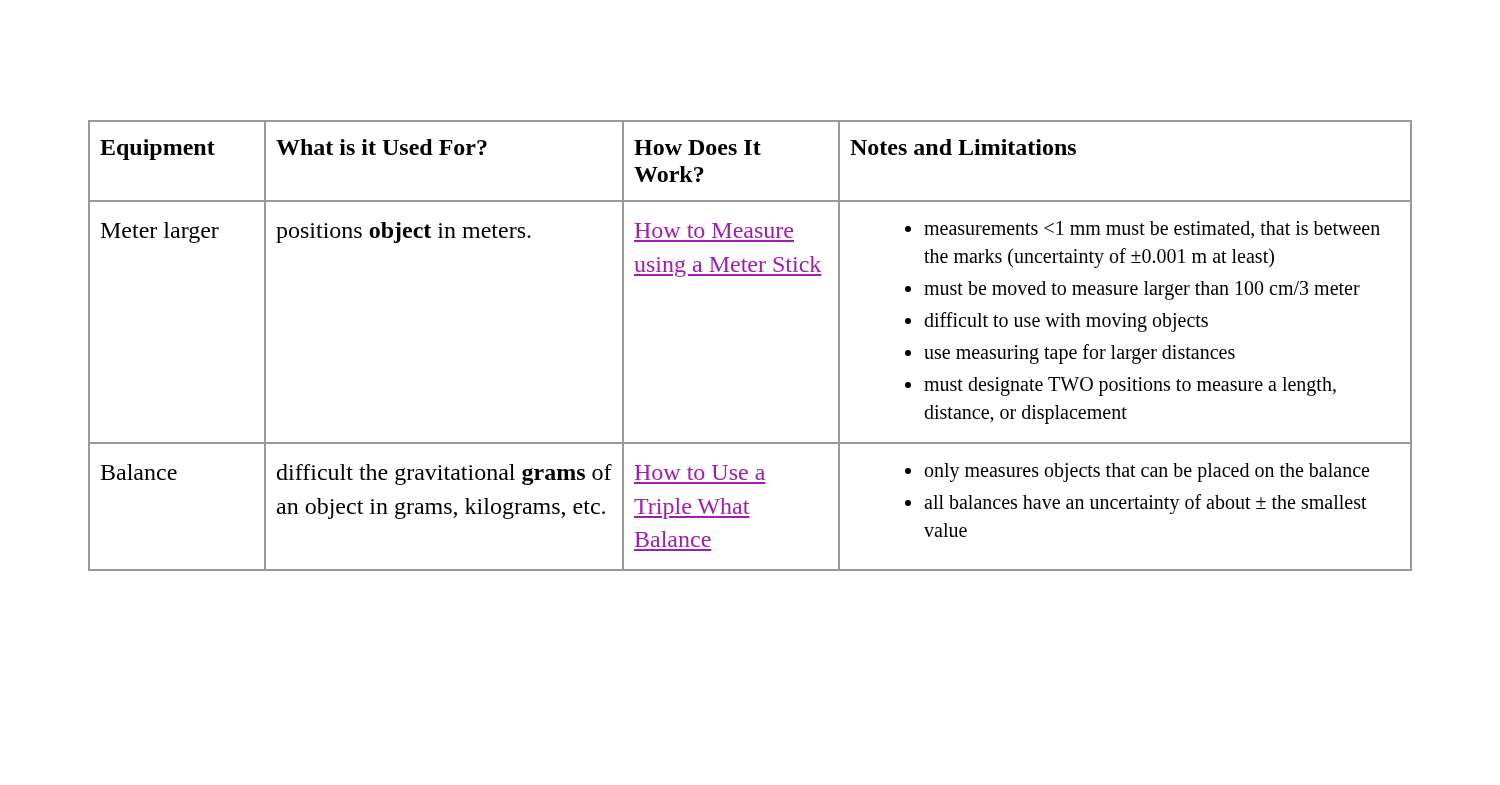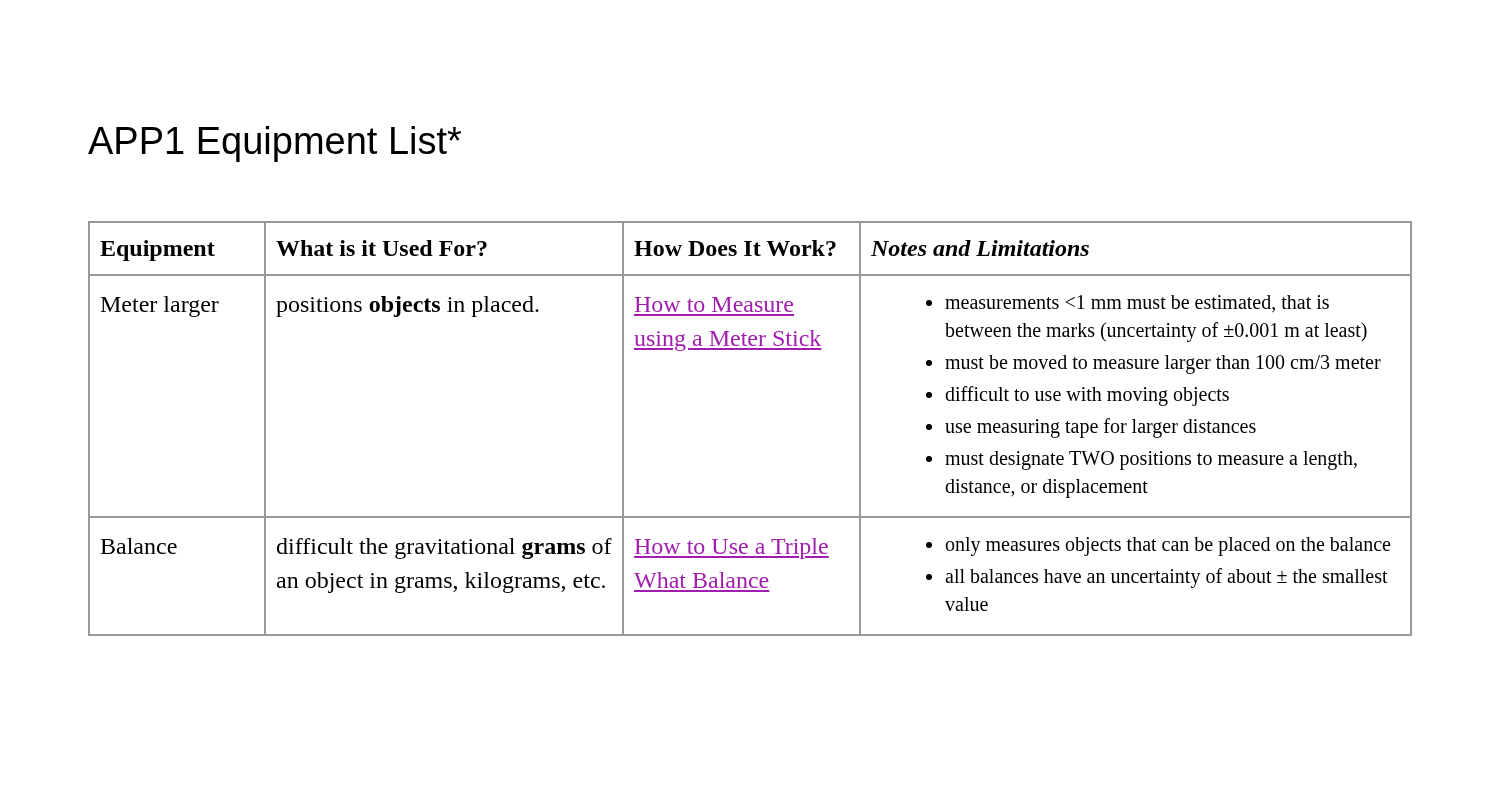--- a/index.html
+++ b/index.html
@@ -47,26 +47,25 @@
       color: #000000;
       line-height: 1.4;
     }
     .col-equipment {
       width: 176px;
     }
     .col-used {
       width: 358px;
     }
     .col-how {
-      width: 237px;
+      width: 216px;
       margin-top: 46px;
     }
     .col-notes {
       width: auto;
-      font-style: italic;
     }
     a.doc-link {
       color: #a21caf;
       text-decoration: underline;
     }
     ul {
       list-style-type: disc;
       padding-left: 74px;
       padding-right: 6px;
     }
@@ -76,36 +75,35 @@
       margin-bottom: 4px;
     }
     .bold {
       font-weight: 700;
     }
   </style>
 </head>
 <body>
 
 <div class="page">
-  <h1>APP1 Equipment List*</h1>
 
   <table>
     <thead>
       <tr>
         <th class="col-equipment">Equipment</th>
         <th class="col-used">What is it Used For?</th>
         <th class="col-how">How Does It Work?</th>
         <th class="col-notes">Notes and Limitations</th>
       </tr>
     </thead>
     <tbody>
       <tr>
         <td>Meter larger</td>
         <td>
-          <span>positions </span><span class="bold">objects</span><span> in placed.</span>
+          <span>positions </span><span class="bold">object</span><span> in meters.</span>
         </td>
         <td>
           <a href="#" class="doc-link">How to Measure using a Meter Stick</a>
         </td>
         <td>
           <ul>
             <li>measurements &lt;1 mm must be estimated, that is between the marks (uncertainty of ±0.001 m at least)</li>
             <li>must be moved to measure larger than 100 cm/3 meter</li>
             <li>difficult to use with moving objects</li>
             <li>use measuring tape for larger distances</li>

